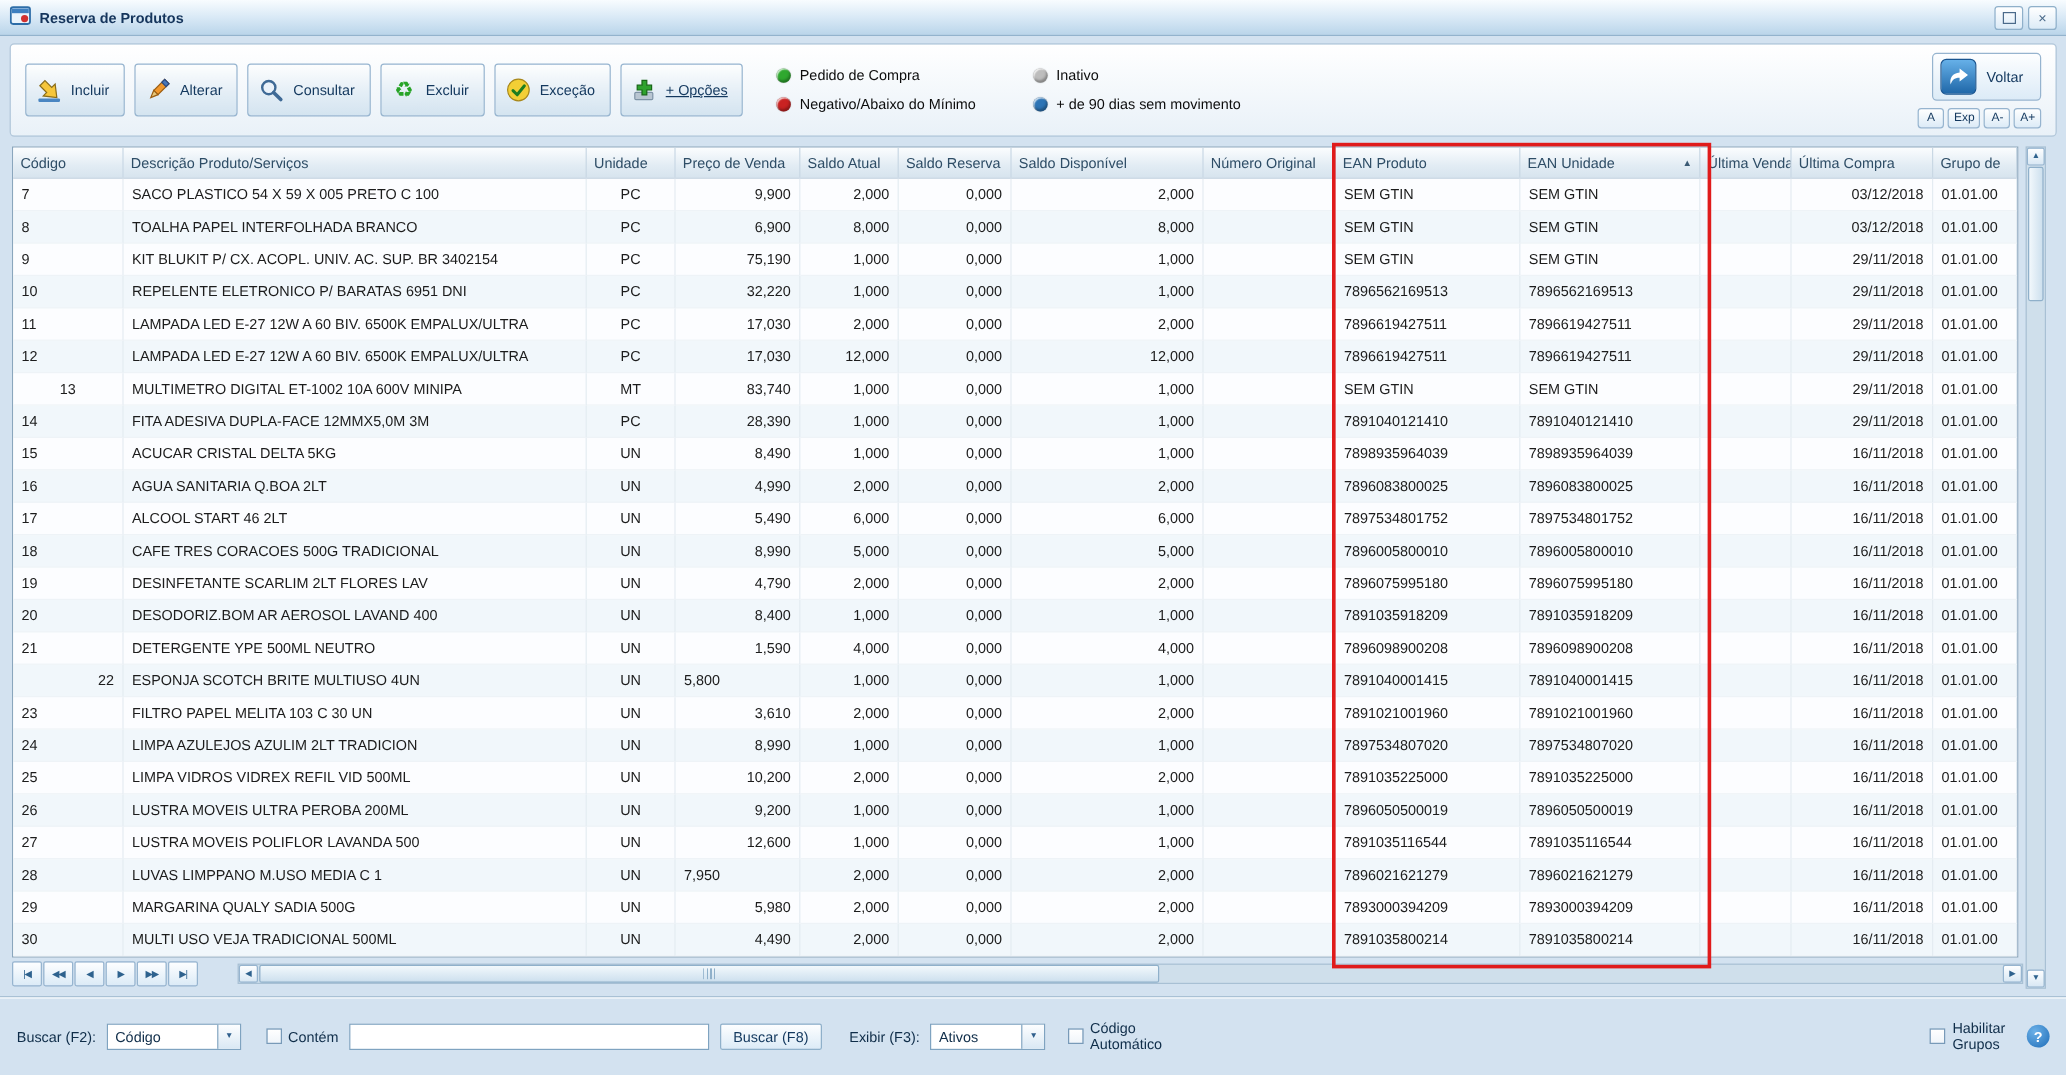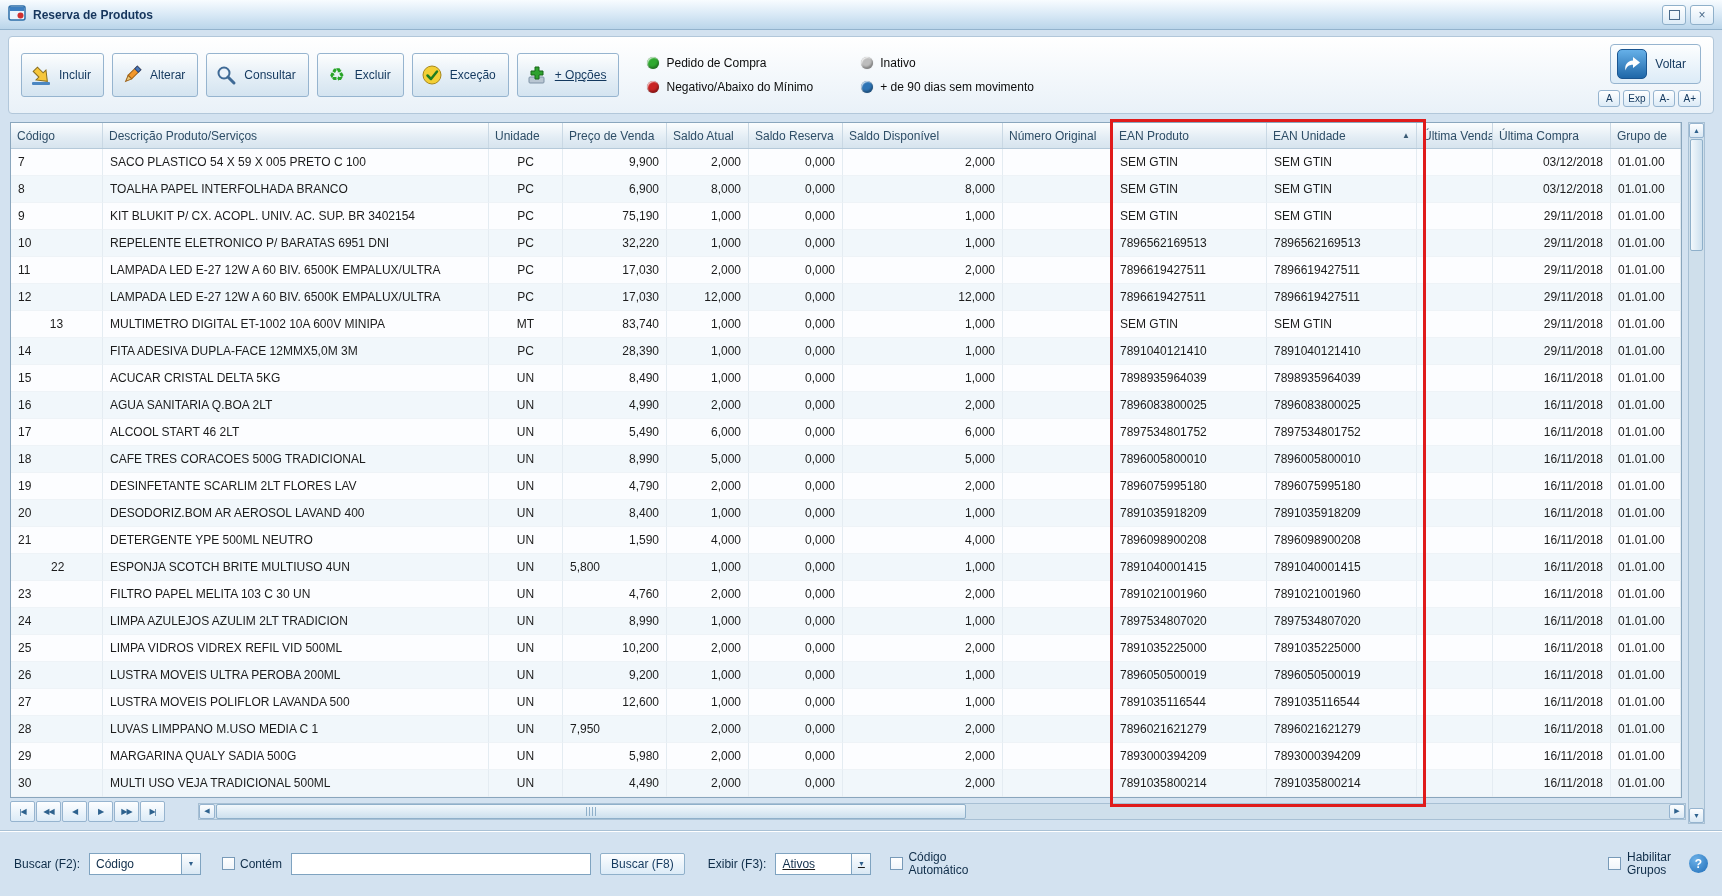--- a/index.html
+++ b/index.html
@@ -491,39 +491,39 @@
         <div class="gcell" style="width: 94px; text-align: right;">0,000</div>
         <div class="gcell" style="width: 160px; text-align: right;">4,000</div>
         <div class="gcell" style="width: 110px; text-align: left;"></div>
         <div class="gcell" style="width: 154px; text-align: left;">7896098900208</div>
         <div class="gcell" style="width: 150px; text-align: left;">7896098900208</div>
         <div class="gcell" style="width: 76px; text-align: left;"></div>
         <div class="gcell" style="width: 118px; text-align: right;">16/11/2018</div>
         <div class="gcell" style="width: 70px; text-align: left;">01.01.00</div>
       </div>
       <div class="grow odd">
-        <div class="gcell" style="width: 92px; text-align: left; padding-left: 40px;">22</div>
+        <div class="gcell" style="width: 92px; text-align: right; padding-left: 40px;">22</div>
         <div class="gcell" style="width: 386px; text-align: left;">ESPONJA SCOTCH BRITE MULTIUSO  4UN</div>
         <div class="gcell" style="width: 74px; text-align: center;">UN</div>
         <div class="gcell" style="width: 104px; ">5,800</div>
         <div class="gcell" style="width: 82px; text-align: right;">1,000</div>
         <div class="gcell" style="width: 94px; text-align: right;">0,000</div>
         <div class="gcell" style="width: 160px; text-align: right;">1,000</div>
         <div class="gcell" style="width: 110px; text-align: left;"></div>
         <div class="gcell" style="width: 154px; text-align: left;">7891040001415</div>
         <div class="gcell" style="width: 150px; text-align: left;">7891040001415</div>
         <div class="gcell" style="width: 76px; text-align: left;"></div>
         <div class="gcell" style="width: 118px; text-align: right;">16/11/2018</div>
         <div class="gcell" style="width: 70px; text-align: left;">01.01.00</div>
       </div>
       <div class="grow even">
         <div class="gcell" style="width: 92px; text-align: left;">23</div>
         <div class="gcell" style="width: 386px; text-align: left;">FILTRO PAPEL MELITA 103 C 30 UN</div>
         <div class="gcell" style="width: 74px; text-align: center;">UN</div>
-        <div class="gcell" style="width: 104px; text-align: right;">4,760</div>
+        <div class="gcell" style="width: 104px; text-align: right;">3,610</div>
         <div class="gcell" style="width: 82px; text-align: right;">2,000</div>
         <div class="gcell" style="width: 94px; text-align: right;">0,000</div>
         <div class="gcell" style="width: 160px; text-align: right;">2,000</div>
         <div class="gcell" style="width: 110px; text-align: left;"></div>
         <div class="gcell" style="width: 154px; text-align: left;">7891021001960</div>
         <div class="gcell" style="width: 150px; text-align: left;">7891021001960</div>
         <div class="gcell" style="width: 76px; text-align: left;"></div>
         <div class="gcell" style="width: 118px; text-align: right;">16/11/2018</div>
         <div class="gcell" style="width: 70px; text-align: left;">01.01.00</div>
       </div>
@@ -665,21 +665,21 @@
     <span class="combo-text">Código</span>
     <span class="combo-btn">▼</span>
   </div>
   <div class="cbgroup" style="margin-left:12px;">
     <span class="cb"></span>
     <span class="flabel">Contém</span>
   </div>
   <input class="ftext" value="" style="">
   <button class="fbtn">Buscar (F8)</button>
   <span class="flabel" style="margin-left:14px;">Exibir (F3):</span>
-  <div class="combo" style="width:96px;text-decoration:underline;">
+  <div class="combo" style="width:96px;">
     <span class="combo-text">Ativos</span>
     <span class="combo-btn">▼</span>
   </div>
   <div class="cbgroup" style="margin-left:10px;">
     <span class="cb"></span>
     <span class="cblabel2">Código Automático</span>
   </div>
   <div class="spacer"></div>
   <div class="groups-box">
     <span class="cb"></span>

